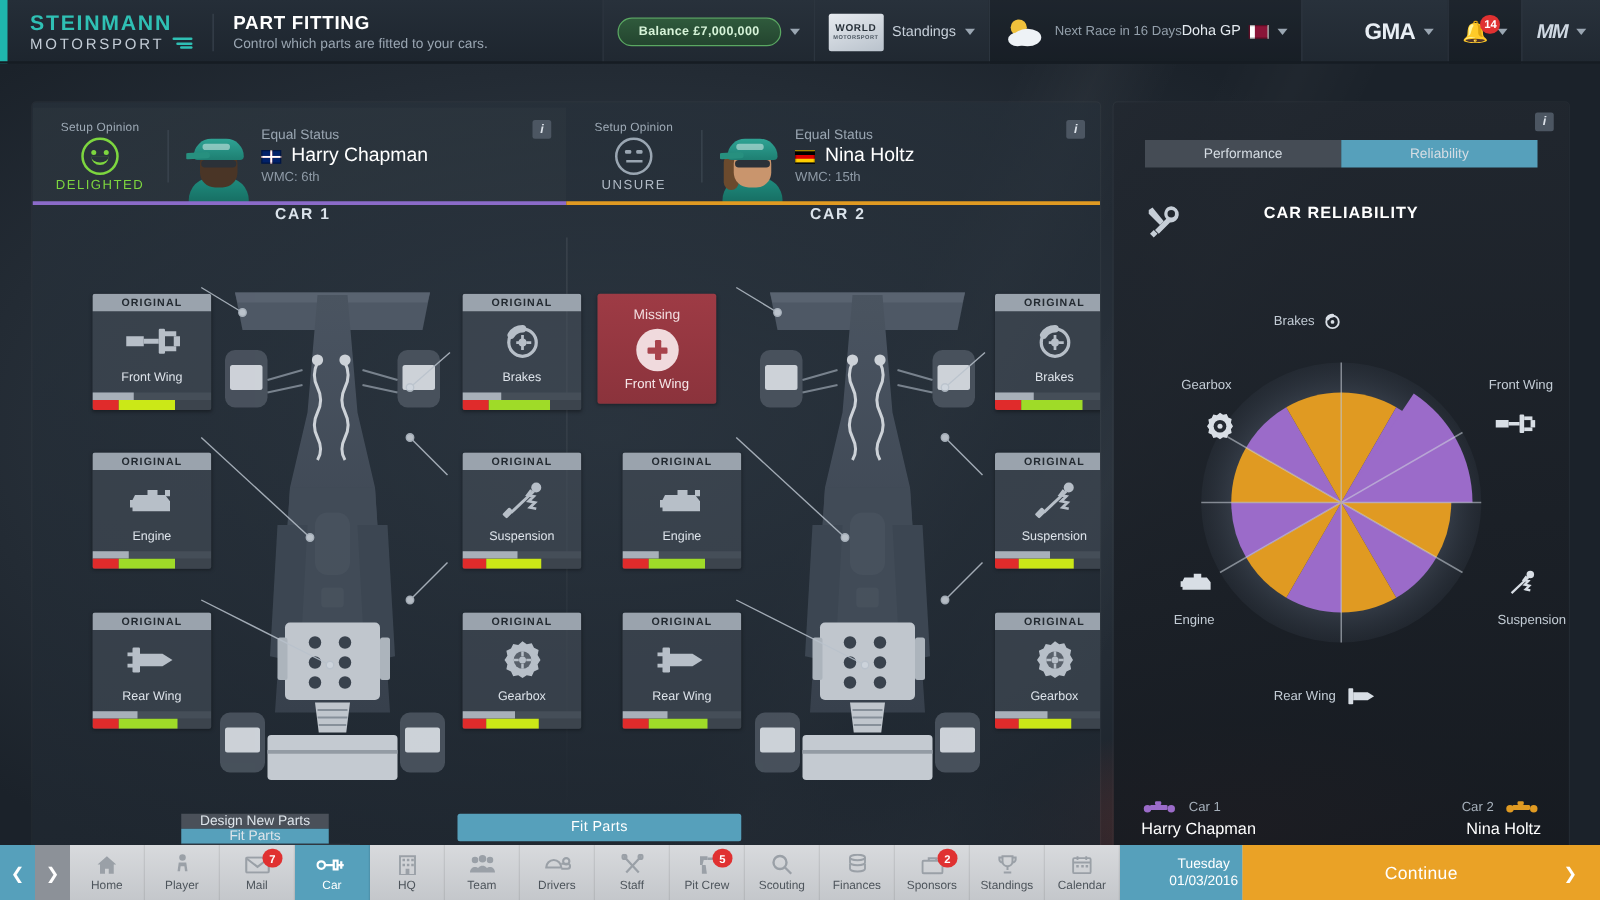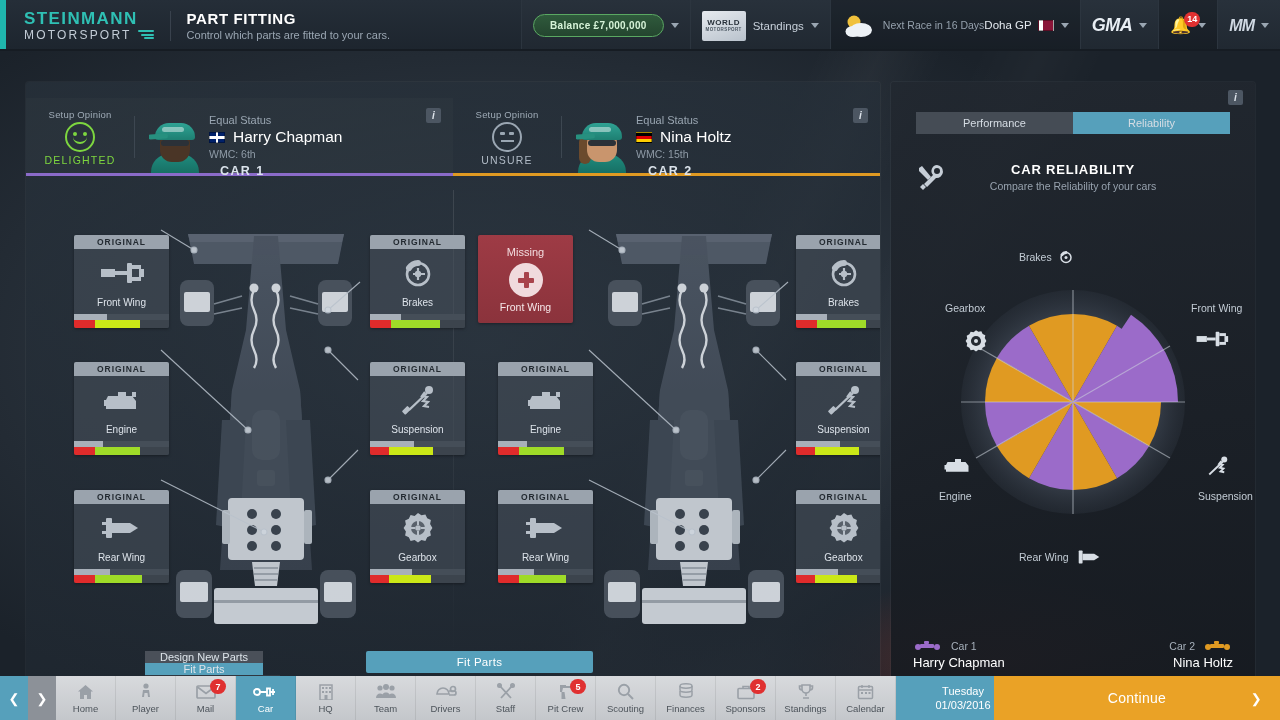--- a/index.html
+++ b/index.html
@@ -68,38 +68,38 @@
   .race-2{font-size:11.5px;color:#e4eaf0;display:flex;align-items:center;gap:6px;}
   .flag{width:16px;height:11px;display:inline-block;border:1px solid rgba(0,0,0,.35);}
   .flag-qa{background:linear-gradient(90deg,#fff 0 28%,#8a1538 28% 100%);}
   .flag-gb{background:
      linear-gradient(90deg,transparent 42%,#fff 42% 58%,transparent 58%),
      linear-gradient(0deg,transparent 38%,#fff 38% 62%,transparent 62%),
      linear-gradient(90deg,transparent 45%,#c8102e 45% 55%,transparent 55%),
      linear-gradient(0deg,transparent 42%,#c8102e 42% 58%,transparent 58%),
      #012169;}
   .flag-de{background:linear-gradient(180deg,#000 0 33%,#dd0000 33% 66%,#ffce00 66% 100%);}
-  .gma{font-size:18px;font-weight:bold;font-style:italic;color:#e8eef4;letter-spacing:-.5px;}
+  .gma{font-size:18px;font-weight:bold;color:#e8eef4;letter-spacing:-.5px;margin-left:39px;}
   .mm{font-size:16px;font-weight:bold;font-style:italic;color:#cfd8e2;letter-spacing:-1px;}
   .bell{position:relative;font-size:17px;color:#dfe6ed;line-height:17px;}
   .badge{position:absolute;background:#e03131;color:#fff;border-radius:9px;font-size:9px;
     font-weight:bold;min-width:16px;height:15px;display:flex;align-items:center;justify-content:center;padding:0 3px;}
   .bell .badge{top:-5px;right:-9px;}
 
   
   #body{position:absolute;top:51px;left:0;width:1280px;height:600px;}
 
   
   #left-panel{
     position:absolute;left:26px;top:31px;width:854px;height:606px;
     background:linear-gradient(170deg,rgba(40,50,60,.72),rgba(30,38,47,.78));
     border-radius:3px;overflow:hidden;
     box-shadow:0 0 0 1px rgba(255,255,255,.04);
   }
-  .driver-strip{position:absolute;top:16px;left:0;width:854px;height:78px;display:flex;}
+  .driver-strip{position:absolute;top:4px;left:0;width:854px;height:78px;display:flex;}
   .driver-half{width:427px;position:relative;display:flex;align-items:center;}
   .driver-half.d1{background:rgba(255,255,255,.018);}
   .dh-underline{position:absolute;bottom:0;left:0;width:427px;height:3px;}
   .opinion{width:108px;display:flex;flex-direction:column;align-items:center;justify-content:center;gap:2px;}
   .op-lbl{font-size:9.5px;color:#9fabb7;letter-spacing:.2px;}
   .smiley{width:30px;height:30px;border-radius:50%;border:2px solid #7dd63f;
     display:flex;align-items:center;justify-content:center;position:relative;}
   .smiley.unsure{border-color:#9aa6b2;}
   .sm-eye{position:absolute;top:8px;width:4px;height:4px;border-radius:50%;background:#7dd63f;}
   .smiley.unsure .sm-eye{background:#9aa6b2;width:5px;height:3px;border-radius:1px;}
@@ -712,21 +712,20 @@
       <span class="wrench">
         <svg width="32" height="32" viewBox="0 0 32 32" fill="#c6ced7">
           <path d="M4 6l3-2 9 11-3 3L4 9z"></path>
             <path d="M22 3a6 6 0 0 0-4 10l-9 9 3 3 9-9a6 6 0 1 0 1-13zm0 3a3 3 0 1 1 0 6 3 3 0 0 1 0-6z"></path>
           <path d="M5 25l3 3 3-3-3-3z"></path>
         </svg>
       </span>
 
       <div class="rel-hd">
         <div class="rel-t">CAR RELIABILITY</div>
-        <div class="rel-s">Compare the Reliability of your cars</div>
       </div>
 
       <div class="radar">
         <svg width="240" height="240" viewBox="0 0 240 240">
           <defs>
             <radialGradient id="rbg" cx="50%" cy="50%" r="50%">
               <stop offset="0%" stop-color="#4a5360" stop-opacity=".85"></stop>
               <stop offset="78%" stop-color="#3a424e" stop-opacity=".75"></stop>
               <stop offset="100%" stop-color="#2b323c" stop-opacity=".45"></stop>
             </radialGradient>

